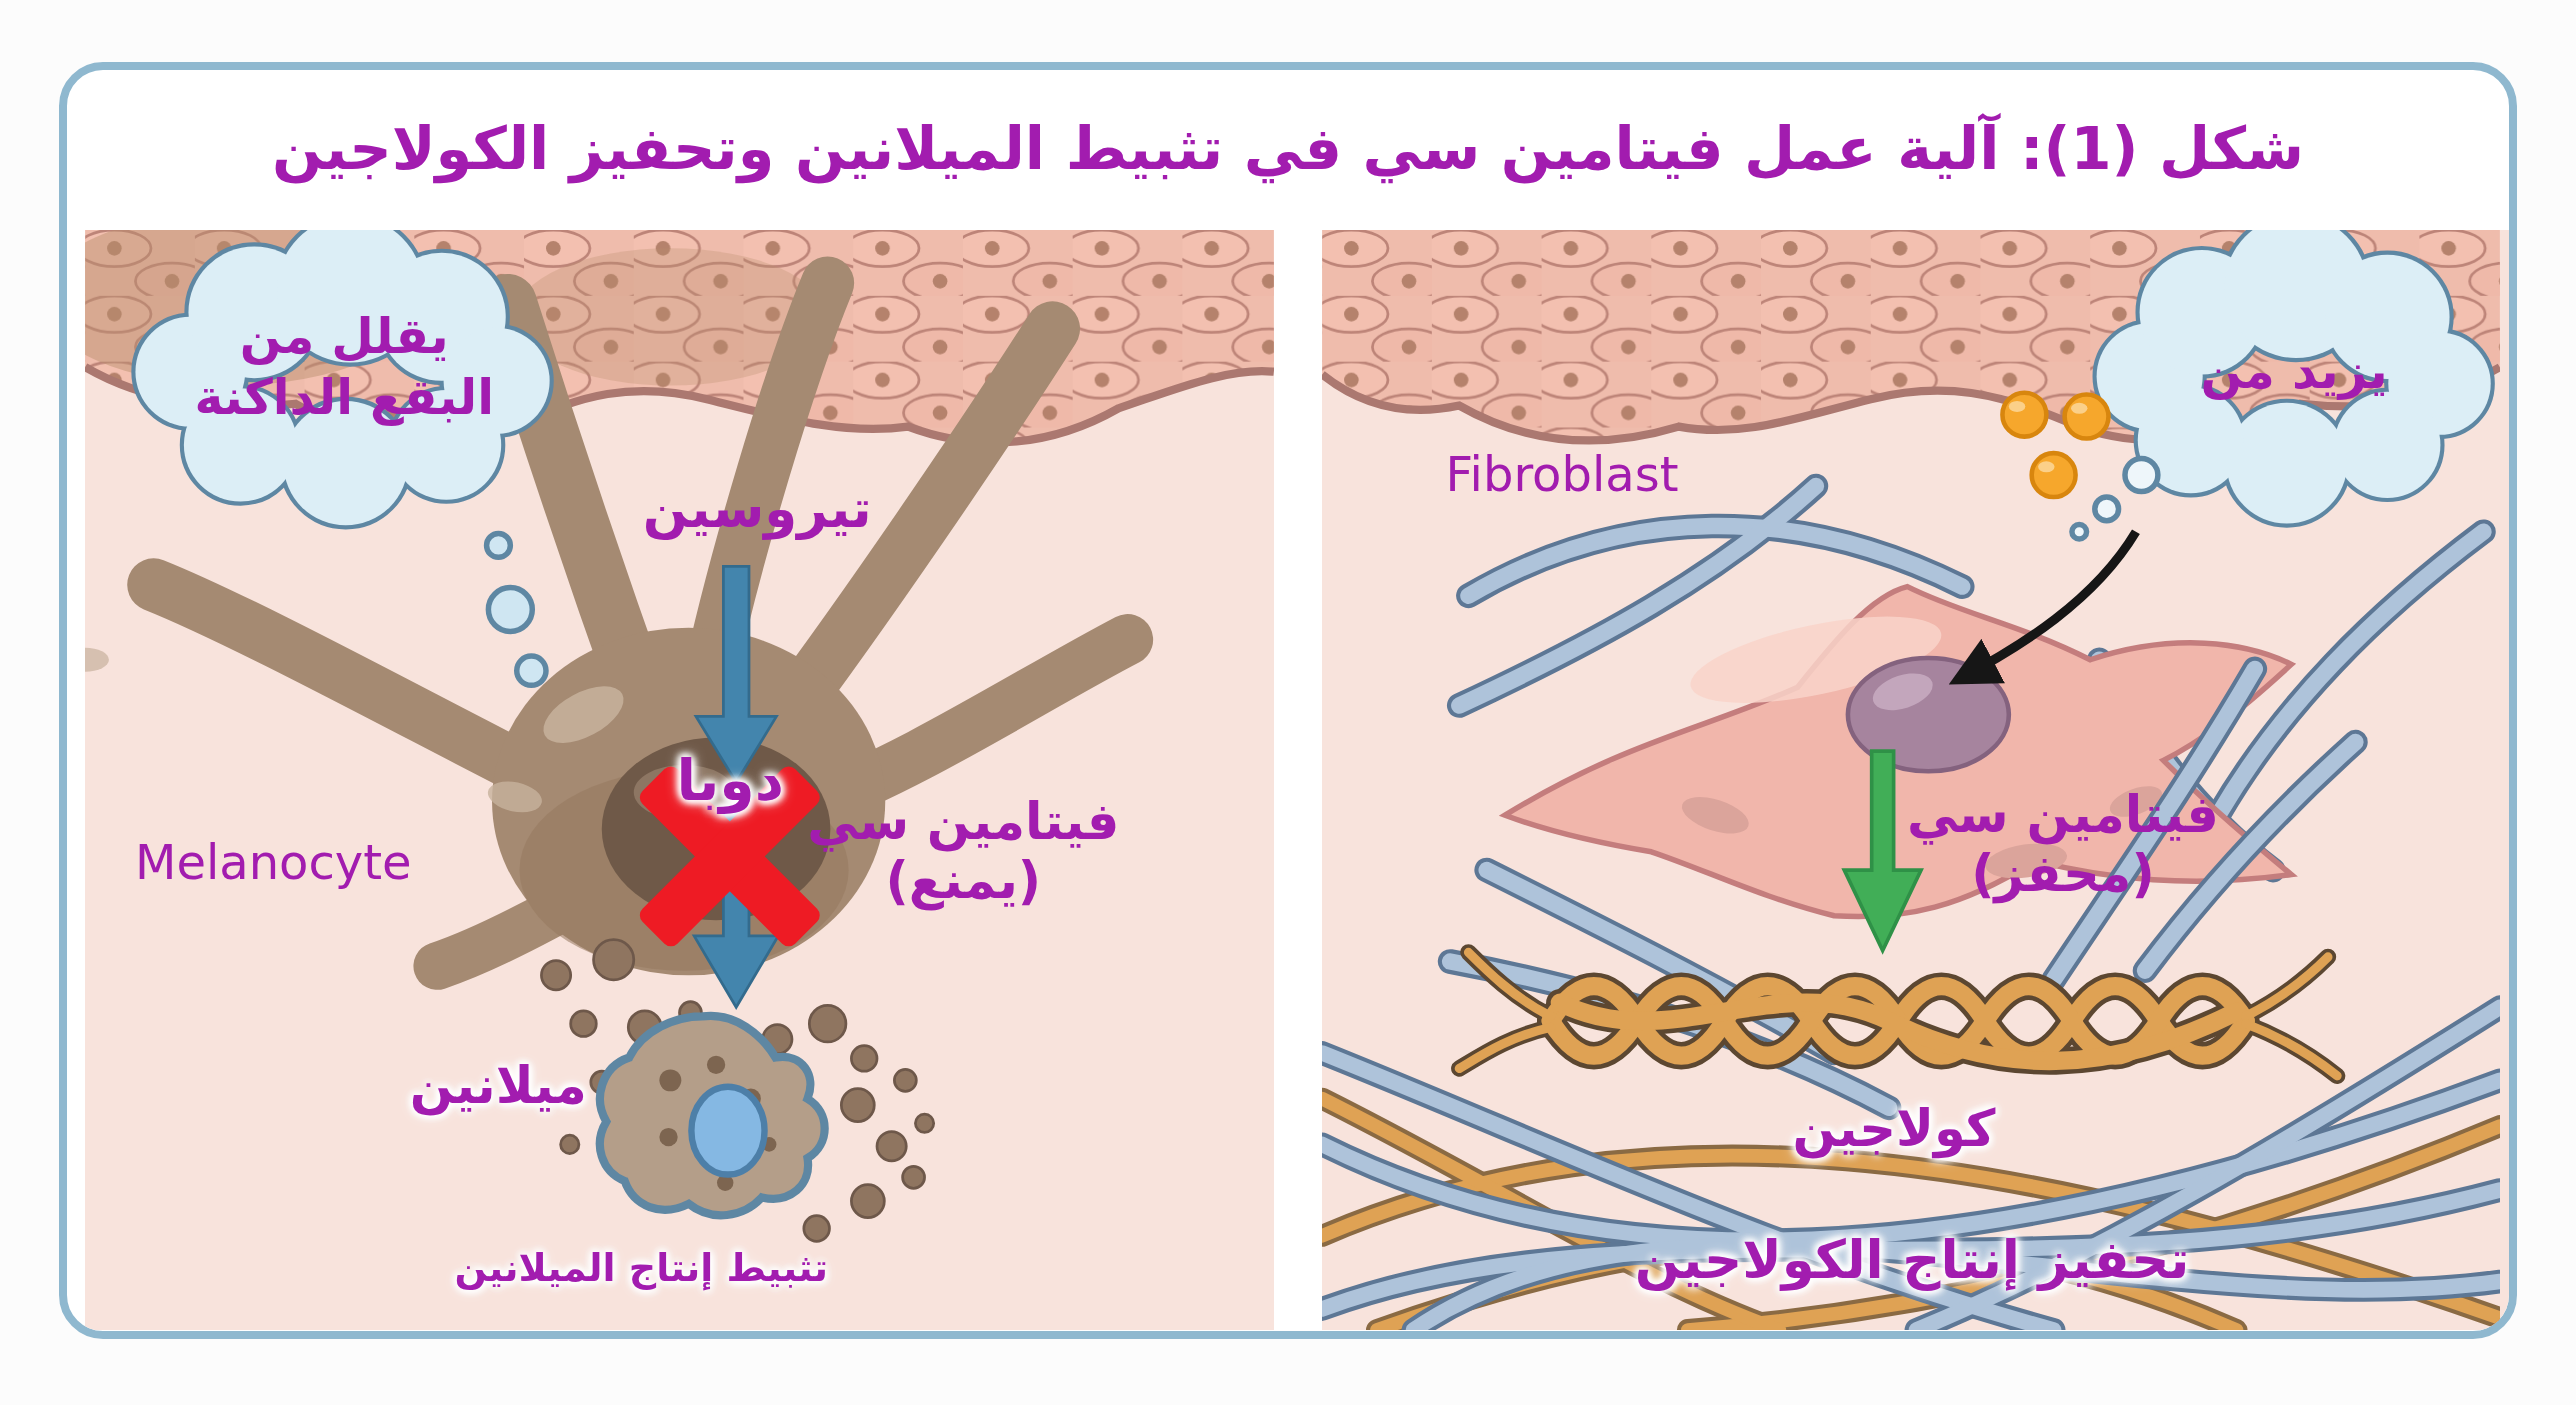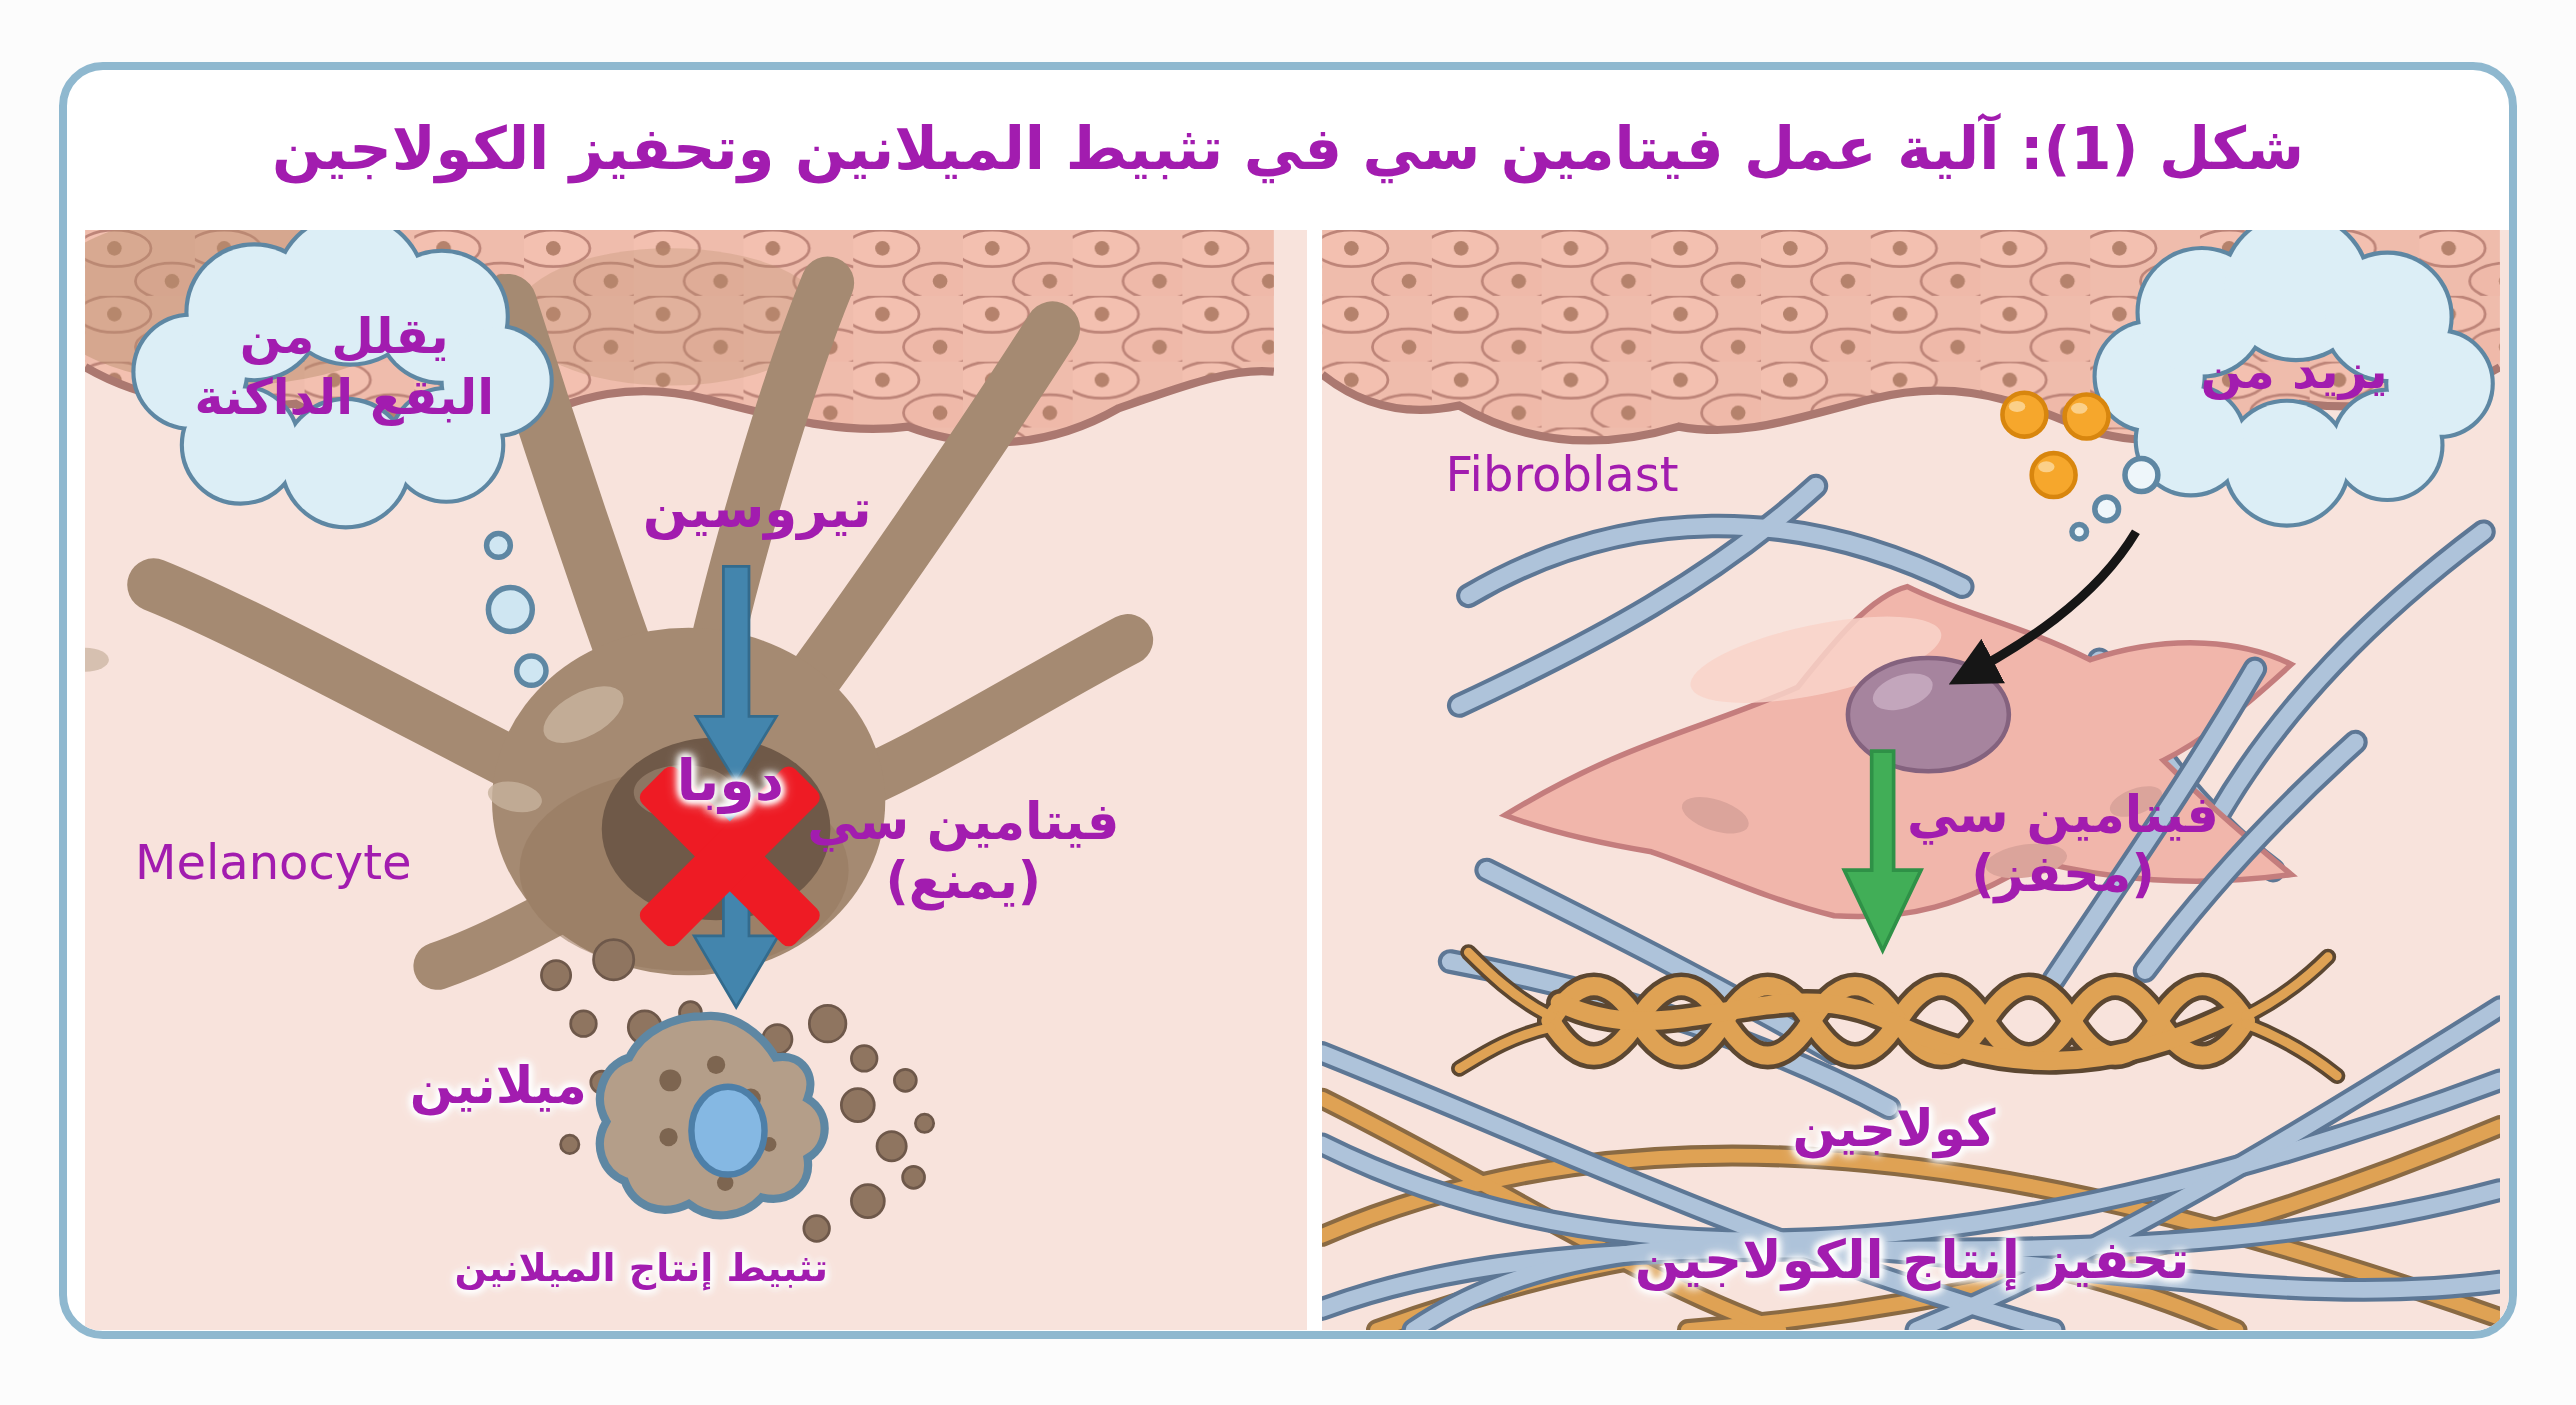--- a/index.html
+++ b/index.html
@@ -3,21 +3,21 @@
 <meta charset="utf-8">
 <style>
   html,body{margin:0;padding:0;background:#fcfcfc;}
   #stage{position:relative;width:2576px;height:1405px;background:#fcfcfc;overflow:hidden;
          font-family:"DejaVu Sans","Liberation Sans",sans-serif;color:#a21caf;}
   .frame{position:absolute;left:59px;top:62px;width:2442px;height:1261px;
          border:8.2px solid #8fb8cf;border-radius:44px;background:#ffffff;overflow:hidden;}
   .title{position:absolute;left:0;top:44px;width:100%;text-align:center;
          font-size:59px;font-weight:bold;direction:rtl;}
   .panel{position:absolute;top:160px;height:1100px;background:#f8e3dc;overflow:hidden;}
-  .panel.left{left:18.3px;width:1189px;padding-left:33px;}
+  .panel.left{left:18.3px;width:1189px;}
   .panel.right{left:1255px;width:1278px;}
   .panel svg{position:absolute;left:0;top:0;}
   .lbl{position:absolute;transform:translate(-50%,-50%);white-space:nowrap;
        font-weight:bold;direction:rtl;text-align:center;line-height:1.15;}
   .lbl.en{direction:ltr;font-weight:normal;}
   .halo{text-shadow:0 0 9.1px #fff,0 0 9.1px #fff,0 0 14.6px #fff,1.8px 1.8px 7.3px #fff,-1.8px -1.8px 7.3px #fff;margin-top:7px;}
   .cloudtxt{position:absolute;transform:translate(-50%,-50%);display:flex;flex-direction:column;
             align-items:center;font-weight:bold;font-size:49px;direction:rtl;line-height:1.25;}
 </style>
 </head>

